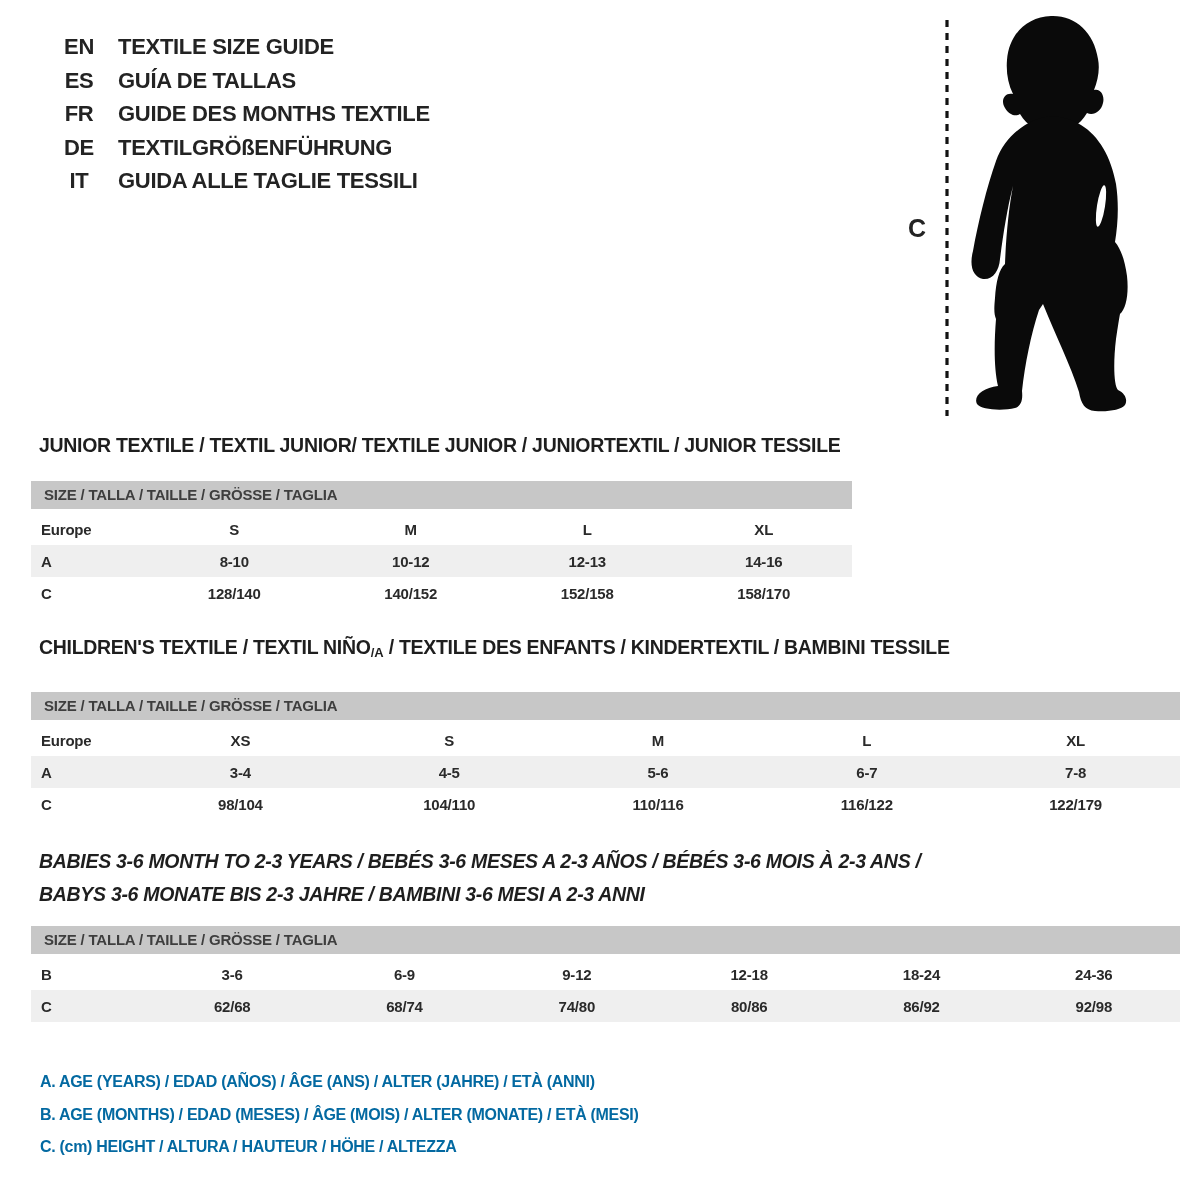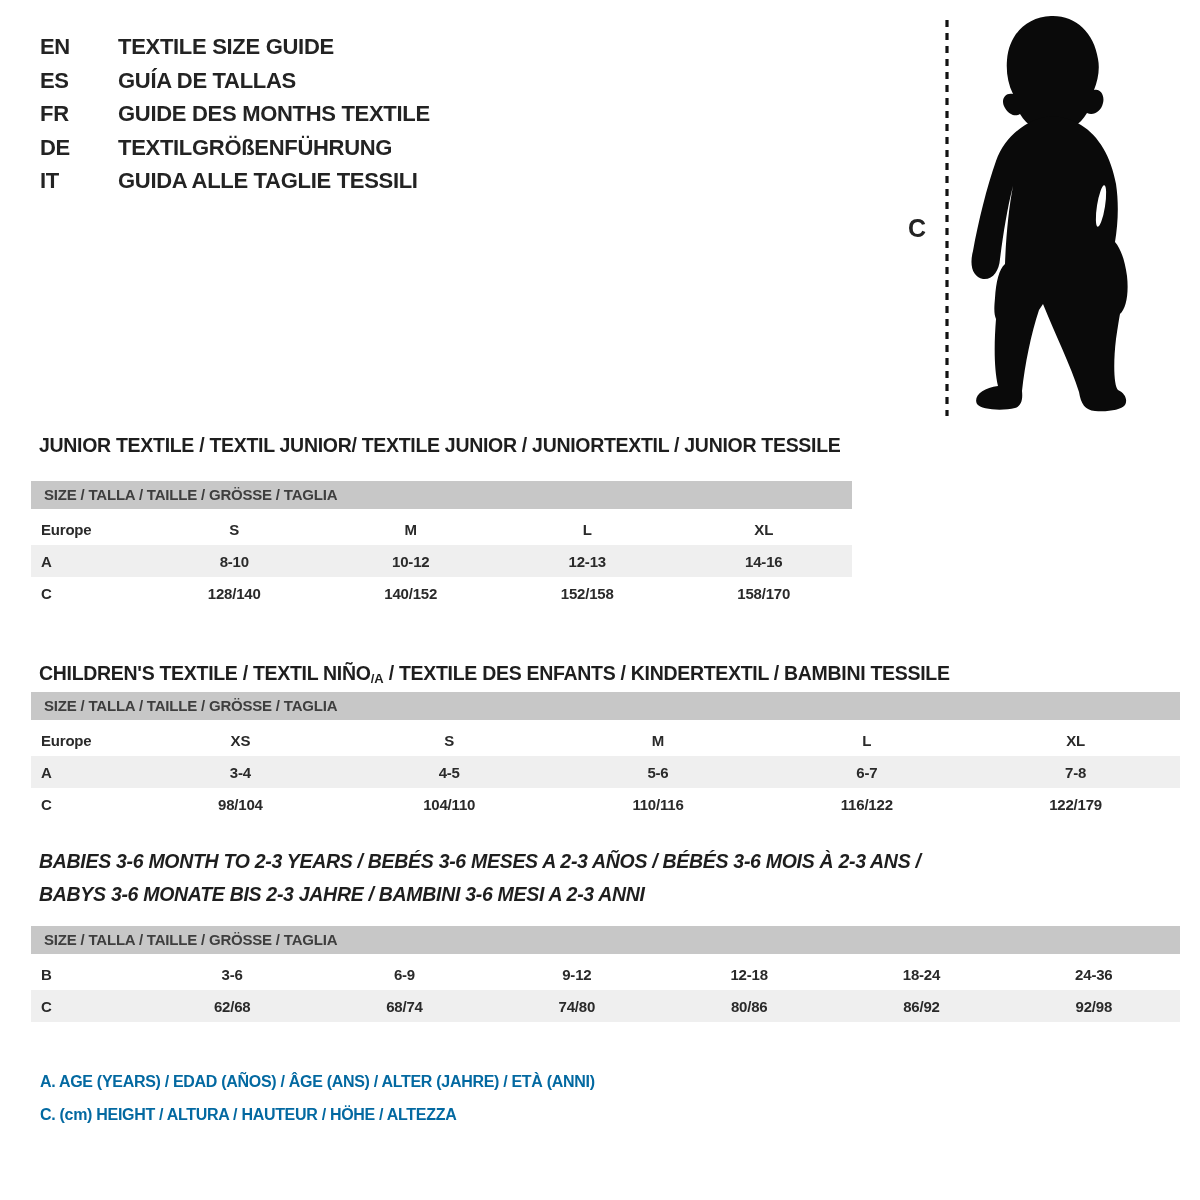--- a/index.html
+++ b/index.html
@@ -3,30 +3,30 @@
 <meta charset="utf-8">
 <style>
   html,body{margin:0;padding:0;background:#ffffff;}
   .canvas{
     position:relative;width:1200px;height:1200px;background:#ffffff;overflow:hidden;
     font-family:"Liberation Sans",sans-serif;font-weight:700;color:#232323;
     -webkit-font-smoothing:antialiased;
   }
   
   .lang-block{position:absolute;left:40px;top:30px;font-size:22px;line-height:33.5px;letter-spacing:-0.3px;}
-  .lang-row{display:flex;}
+  .lang-row{display:flex;text-align:center;}
   .lang-code{width:78px;}
   
   .dash-line{position:absolute;left:944px;top:20px;}
   .c-label{position:absolute;left:908px;top:214px;font-size:25px;}
   .silhouette{position:absolute;left:963px;top:14px;}
   
   .heading{position:absolute;left:39px;font-size:19.5px;letter-spacing:-0.3px;white-space:nowrap;color:#1e1e1e;}
   .heading-junior{top:434px;}
-  .heading-children{top:662px;}
+  .heading-children{top:636px;}
   .heading-babies{top:845px;line-height:33px;font-style:italic;}
   .sub-a{font-size:13px;position:relative;top:3px;letter-spacing:0;}
   
   .size-table{position:absolute;left:31px;font-size:15px;letter-spacing:-0.2px;color:#2a2a2a;}
   .tbl-junior{top:481px;width:821px;}
   .tbl-children{top:692px;width:1149px;}
   .tbl-babies{top:926px;width:1149px;}
   .band{height:28px;line-height:28px;background:#c7c7c7;color:#3e3e3e;padding-left:13px;margin-bottom:4px;}
   .trow{display:flex;align-items:center;height:32px;}
   .trow.shaded{background:#efefef;}
@@ -187,16 +187,17 @@
       <span class="tcell">68/74</span>
       <span class="tcell">74/80</span>
       <span class="tcell">80/86</span>
       <span class="tcell">86/92</span>
       <span class="tcell">92/98</span>
     </div>
   </div>
 
   <div class="legend">
     <div>A. AGE (YEARS) / EDAD (AÑOS) / ÂGE (ANS) / ALTER (JAHRE) / ETÀ (ANNI)</div>
+    <div>B. AGE (MONTHS) / EDAD (MESES) / ÂGE (MOIS) / ALTER (MONATE) / ETÀ (MESI)</div>
     <div>C. (cm) HEIGHT / ALTURA / HAUTEUR / HÖHE / ALTEZZA</div>
   </div>
 
 </div>
 
 </body></html>

